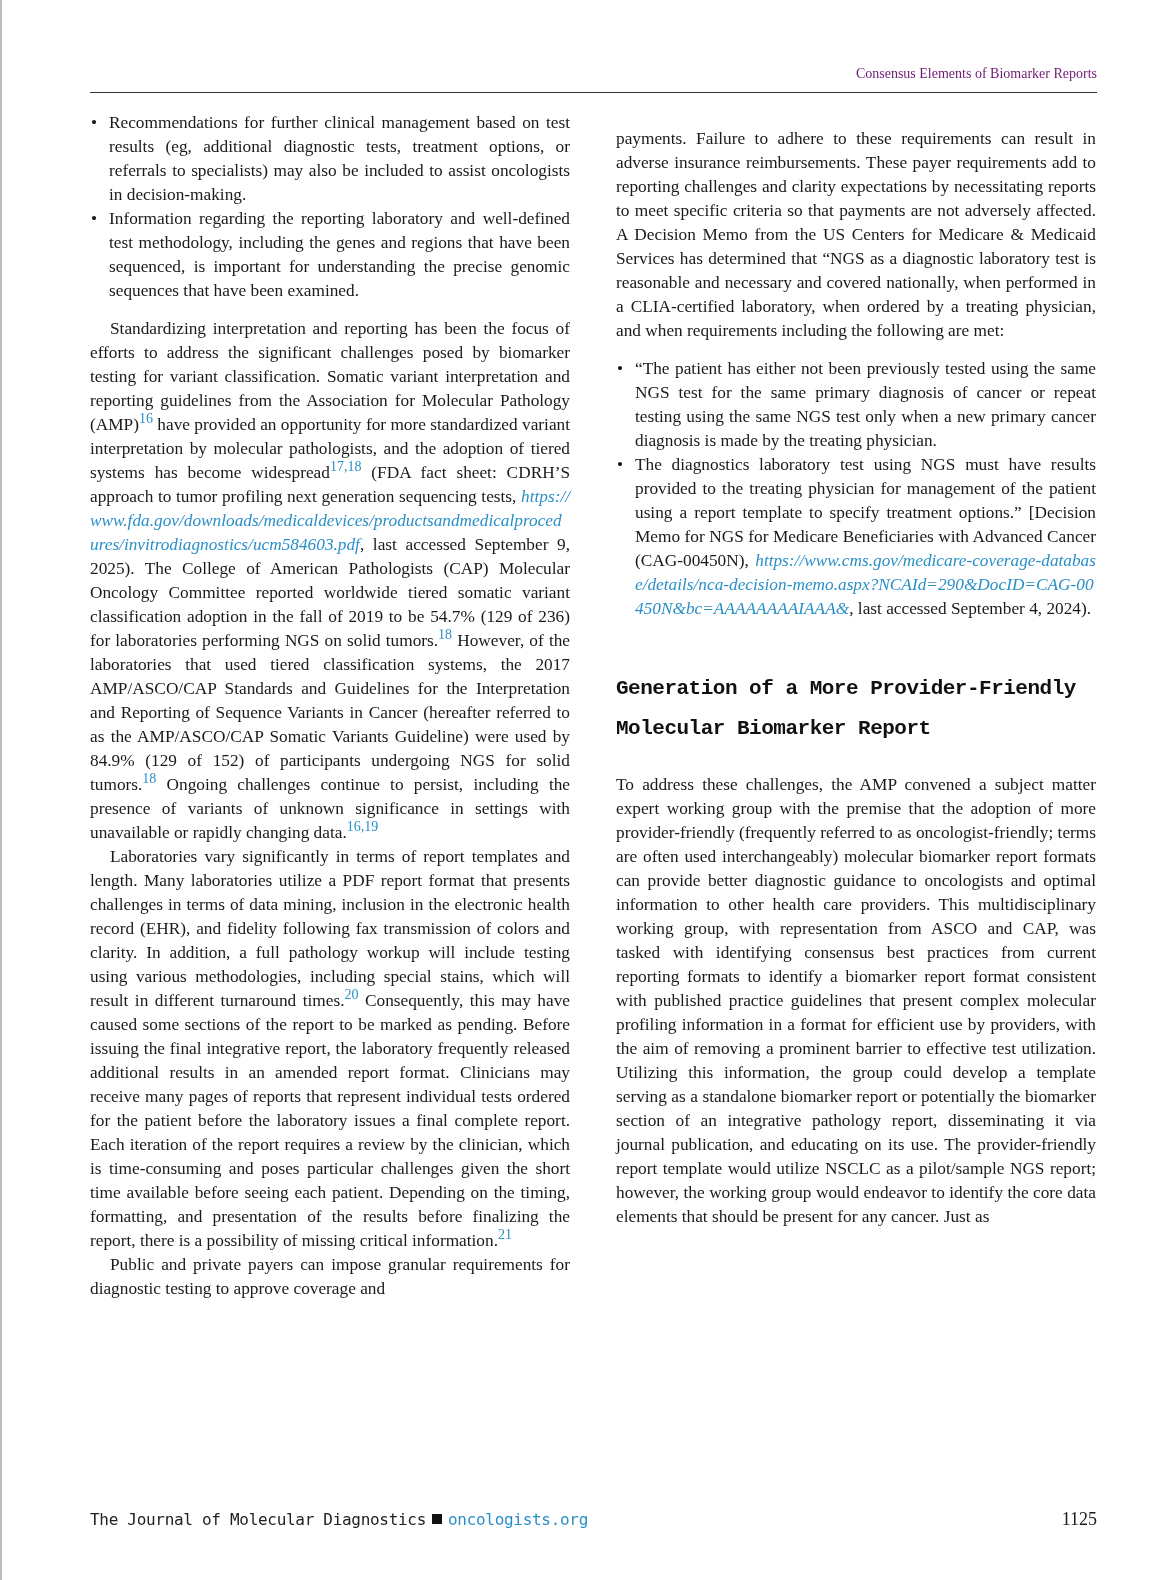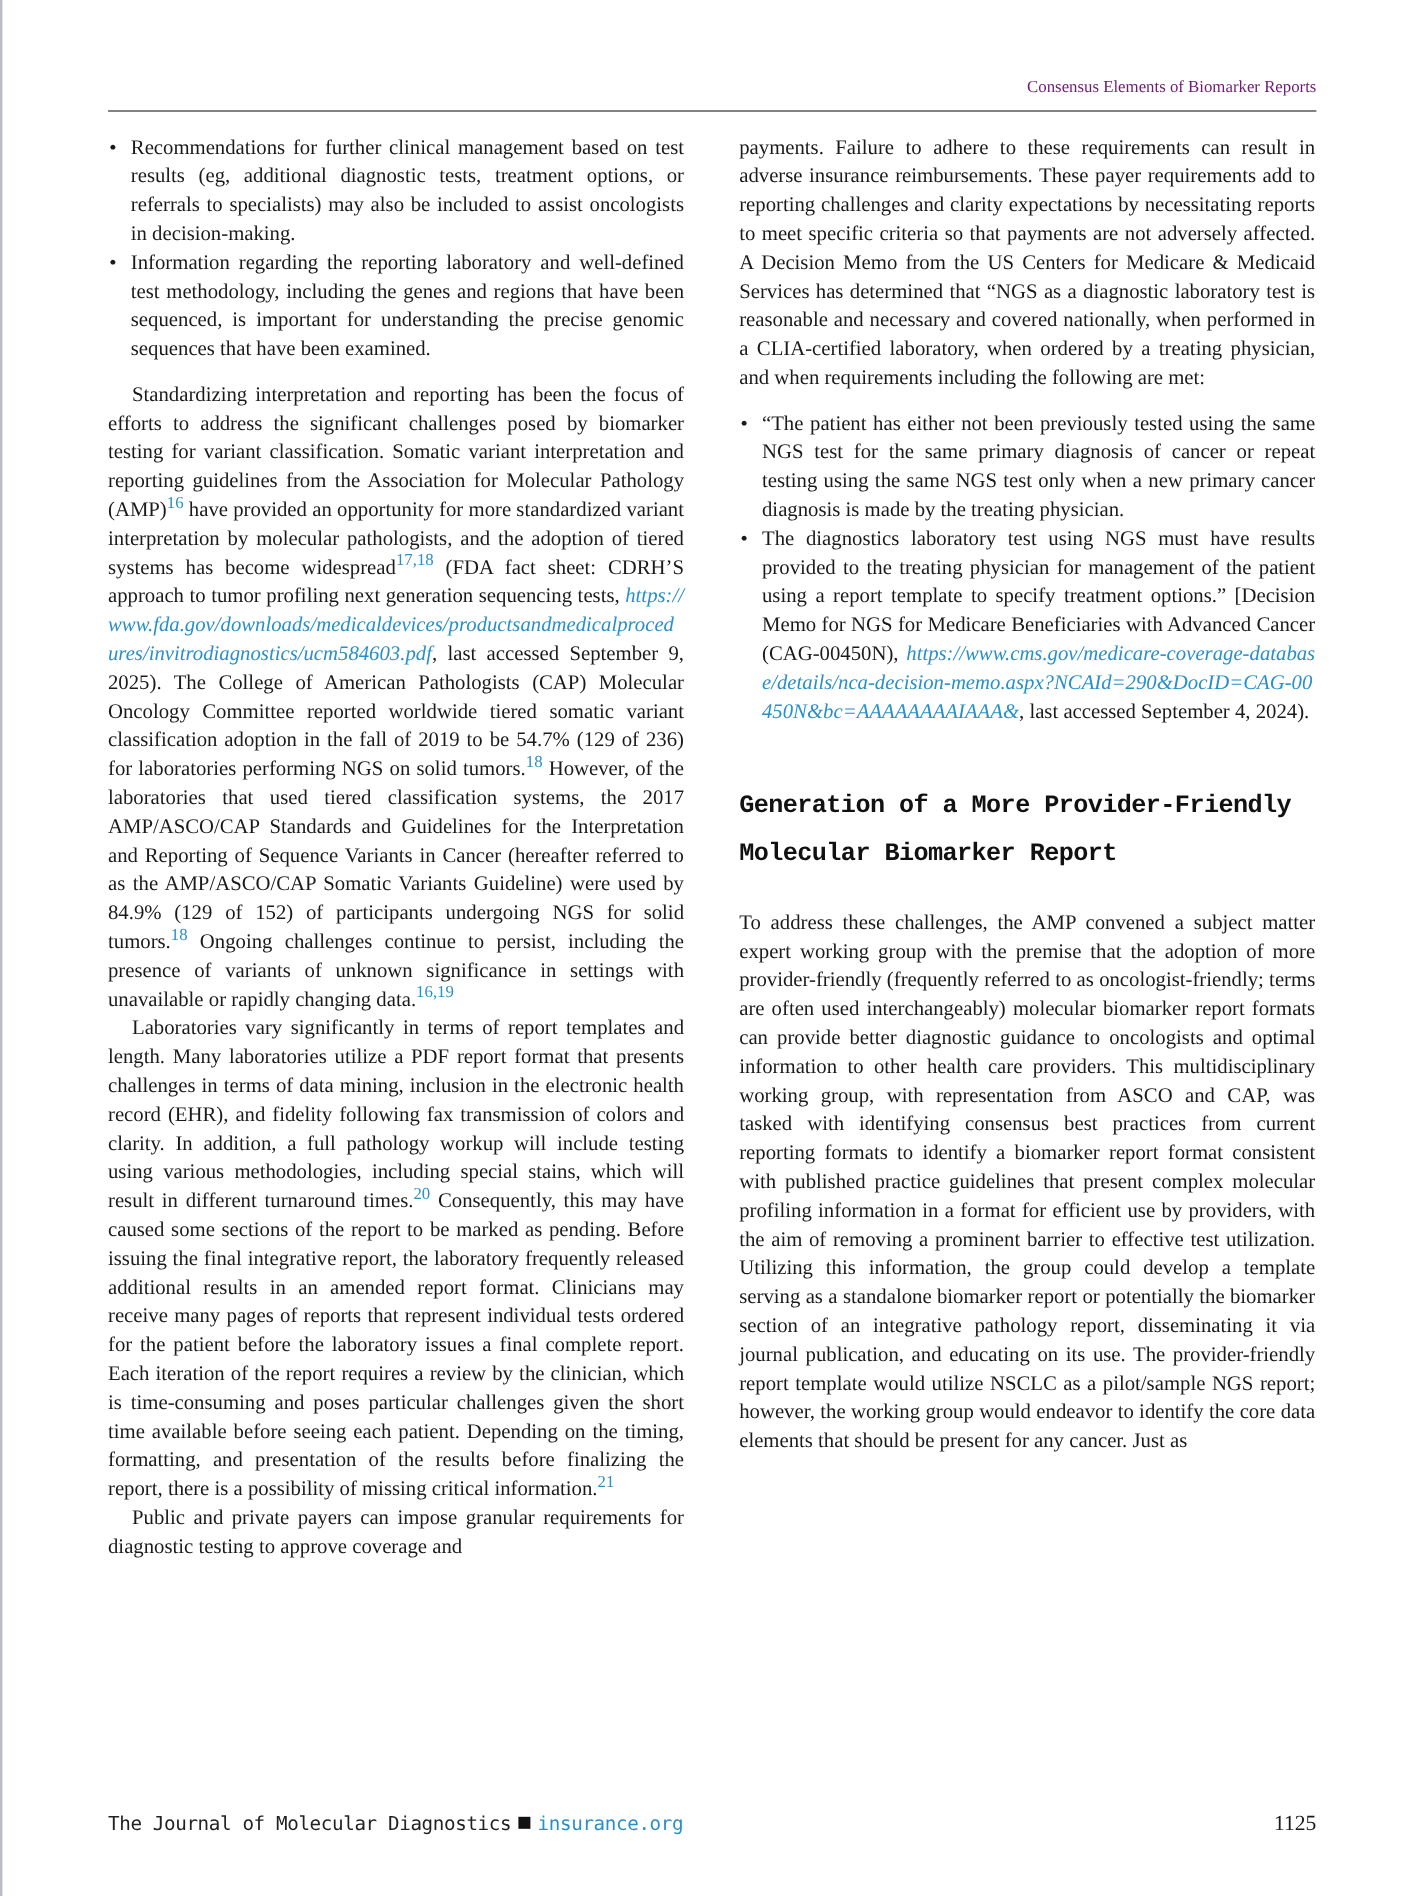--- a/index.html
+++ b/index.html
@@ -3,21 +3,21 @@
 <meta charset="utf-8">
 <style>
   html, body { margin:0; padding:0; background:#ffffff; }
   body { width:1170px; height:1580px; position:relative; overflow:hidden;
          font-family:"Liberation Serif", serif; color:#1a1a1a; }
   .leftedge { position:absolute; left:0; top:0; width:2px; height:1580px; background:#b8bcc4; }
   .running-head { position:absolute; right:73px; top:66px; font-size:14px; color:#701a75; }
   .head-rule { position:absolute; left:90px; right:73px; top:92px; height:0; border-top:1.3px solid #333; }
   .col { position:absolute; top:111px; width:480px; font-size:17.3px; line-height:24px; text-align:justify; }
   .col.left { left:90px; }
-  .col.right { left:616px; }
+  .col.right { left:616px;margin-top:16px; }
   p { margin:0; }
   .indent { text-indent:20px; }
   ul.bul { list-style:none; margin:0; padding:0; }
   ul.bul li { position:relative; padding-left:19px; }
   ul.bul li::before { content:"\2022"; position:absolute; left:1px; top:0; }
   .gap { height:14px; }
   sup { color:#2a8fc7; font-size:14px; line-height:0; vertical-align:7px; }
   .link { color:#2a8fc7; font-style:italic; word-break:break-all; }
   h2 { font-family:Liberation Mono, monospace; font-weight:bold; font-size:21px;
        line-height:40px; margin:34px 0 24px 0; text-align:left; letter-spacing:-0.5px; color:#111; }
@@ -52,15 +52,15 @@
   <ul class="bul">
     <li>“The patient has either not been previously tested using the same NGS test for the same primary diagnosis of cancer or repeat testing using the same NGS test only when a new primary cancer diagnosis is made by the treating physician.</li>
     <li><span>The diagnostics laboratory test using NGS must have results provided to the treating physician for management of the patient using a report template to specify treatment options.” [Decision Memo for NGS for Medicare Beneficiaries with Advanced Cancer (CAG-00450N), </span><span class="link">https://www.cms.gov/medicare-coverage-database/details/nca-decision-memo.aspx?NCAId=290&amp;DocID=CAG-00450N&amp;bc=AAAAAAAAIAAA&amp;</span><span>, last accessed September 4, 2024).</span></li>
   </ul>
   <div class="gap"></div>
   <h2>Generation of a More Provider-Friendly Molecular Biomarker Report</h2>
   <p>To address these challenges, the AMP convened a subject matter expert working group with the premise that the adoption of more provider-friendly (frequently referred to as oncologist-friendly; terms are often used interchangeably) molecular biomarker report formats can provide better diagnostic guidance to oncologists and optimal information to other health care providers. This multidisciplinary working group, with representation from ASCO and CAP, was tasked with identifying consensus best practices from current reporting formats to identify a biomarker report format consistent with published practice guidelines that present complex molecular profiling information in a format for efficient use by providers, with the aim of removing a prominent barrier to effective test utilization. Utilizing this information, the group could develop a template serving as a standalone biomarker report or potentially the biomarker section of an integrative pathology report, disseminating it via journal publication, and educating on its use. The provider-friendly report template would utilize NSCLC as a pilot/sample NGS report; however, the working group would endeavor to identify the core data elements that should be present for any cancer. Just as</p>
 </div>
 
 <div class="footer">
-  <span class="journal">The Journal of Molecular Diagnostics</span><span class="sq"></span><span class="site">insurance.org</span>
+  <span class="journal">The Journal of Molecular Diagnostics</span><span class="sq"></span><span class="site">oncologists.org</span>
   <span class="page">1125</span>
 </div>
 
 </body></html>

